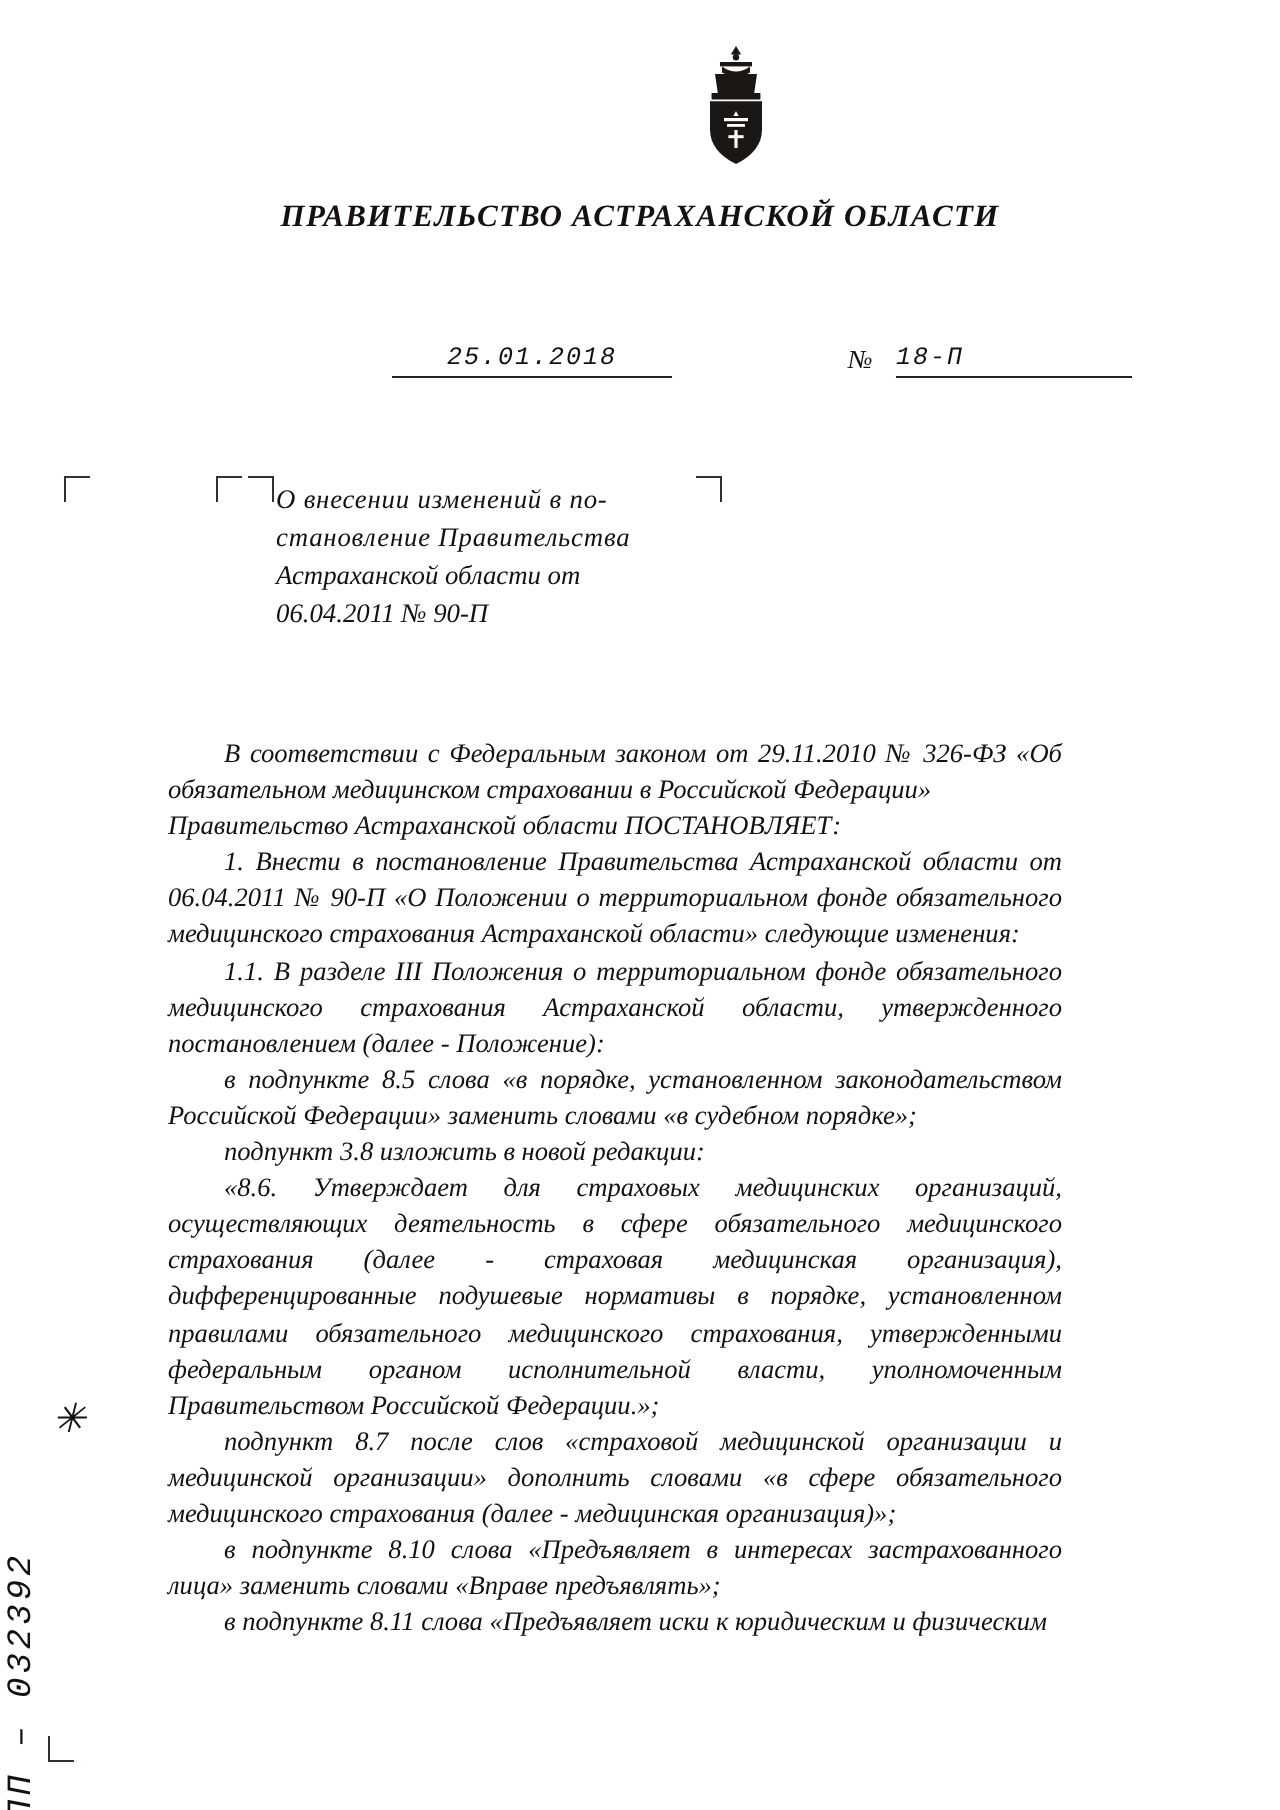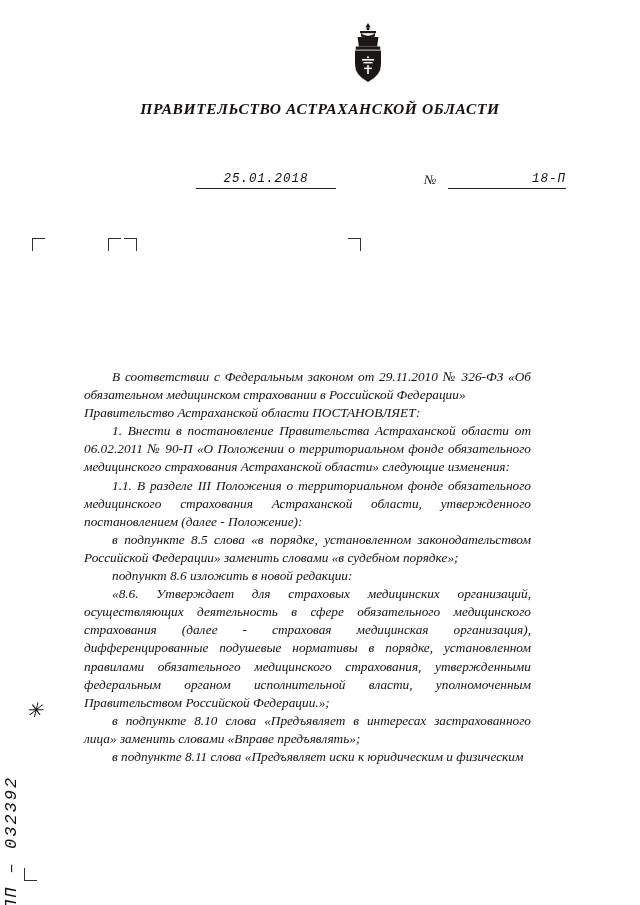--- a/index.html
+++ b/index.html
@@ -71,21 +71,21 @@
     position: absolute;
     left: 424px;
     top: 172px;
     font-size: 13px;
   }
   .num-value {
     position: absolute;
     left: 448px;
     top: 172px;
     width: 118px;
-    text-align: right;
+    text-align: left;
     font-family: "Liberation Mono", monospace;
     font-size: 12.5px;
     letter-spacing: 1px;
     padding-bottom: 2px;
     border-bottom: 1px solid #25211e;
   }
 
   
   .mark {
     position: absolute;
@@ -183,29 +183,36 @@
   <div class="date-block">25.01.2018</div>
   <div class="num-label">№</div>
   <div class="num-value">18-П</div>
 
   <div class="mark tl" style="left:32px; top:238px;"></div>
   <div class="mark tl" style="left:108px; top:238px;"></div>
   <div class="mark tr" style="left:124px; top:238px;"></div>
   <div class="mark tr" style="left:348px; top:238px;"></div>
   <div class="mark bl" style="left:24px; top:868px;"></div>
 
+  <div class="subject">
+    <div class="l1">О внесении изменений в по-</div>
+    <div class="l2">становление Правительства</div>
+    <div>Астраханской области от</div>
+    <div>06.04.2011 № 90-П</div>
+  </div>
 
   <div class="body-text">
     <p class="ind">В соответствии с Федеральным законом от 29.11.2010 № 326-ФЗ «Об обязательном медицинском страховании в Российской Федерации»</p>
     <p>Правительство Астраханской области ПОСТАНОВЛЯЕТ:</p>
-    <p class="ind">1. Внести в постановление Правительства Астраханской области от 06.02.2011 № 90-П «О Положении о территориальном фонде обязательного медицинского страхования Астраханской области» следующие изменения:</p>
+    <p class="ind">1. Внести в постановление Правительства Астраханской области от 06.04.2011 № 90-П «О Положении о территориальном фонде обязательного медицинского страхования Астраханской области» следующие изменения:</p>
     <p class="ind">1.1. В разделе III Положения о территориальном фонде обязательного медицинского страхования Астраханской области, утвержденного постановлением (далее - Положение):</p>
     <p class="ind">в подпункте 8.5 слова «в порядке, установленном законодательством Российской Федерации» заменить словами «в судебном порядке»;</p>
-    <p class="ind">подпункт 8.6 изложить в новой редакции:</p>
+    <p class="ind">подпункт 3.8 изложить в новой редакции:</p>
     <p class="ind">«8.6. Утверждает для страховых медицинских организаций, осуществляющих деятельность в сфере обязательного медицинского страхования (далее - страховая медицинская организация), дифференцированные подушевые нормативы в порядке, установленном правилами обязательного медицинского страхования, утвержденными федеральным органом исполнительной власти, уполномоченным Правительством Российской Федерации.»;</p>
+    <p class="ind">подпункт 8.7 после слов «страховой медицинской организации и медицинской организации» дополнить словами «в сфере обязательного медицинского страхования (далее - медицинская организация)»;</p>
     <p class="ind">в подпункте 8.10 слова «Предъявляет в интересах застрахованного лица» заменить словами «Вправе предъявлять»;</p>
     <p class="ind">в подпункте 8.11 слова «Предъявляет иски к юридическим и физическим</p>
   </div>
 
   <div class="side-star">✳</div>
   <div class="side-code">ПП – 032392</div>
 
 </div>
 
 </body></html>

